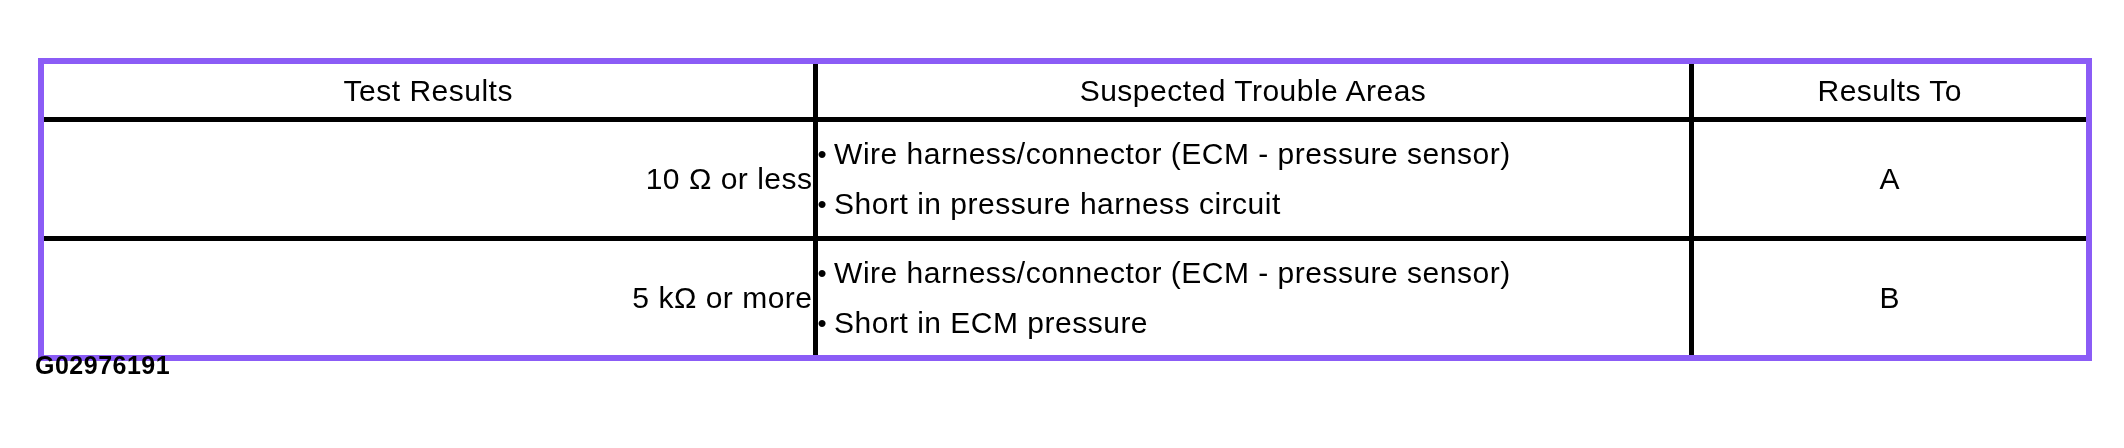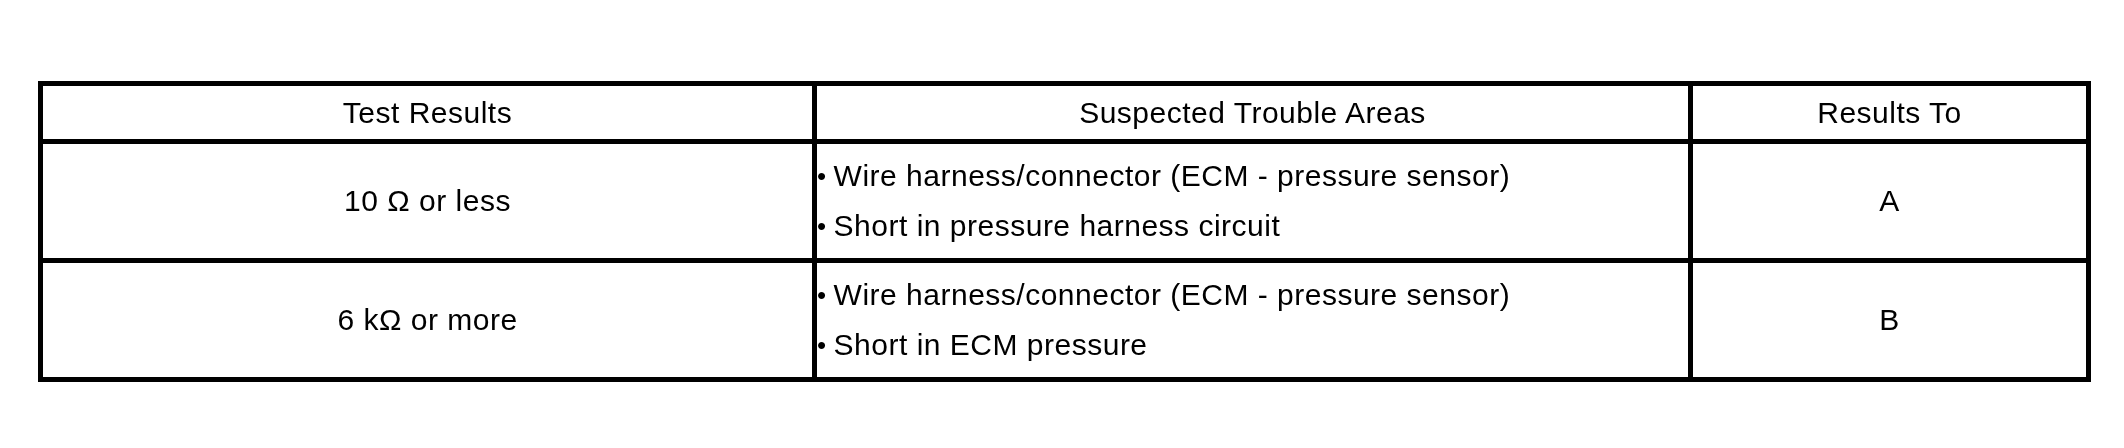--- a/index.html
+++ b/index.html
@@ -12,45 +12,45 @@
     width: 2124px;
     height: 448px;
     background: #ffffff;
     font-family: "Liberation Sans", sans-serif;
     color: #000000;
     overflow: hidden;
   }
   table.results-table {
     position: absolute;
     left: 38px;
-    top: 81px;
+    top: 58px;
     width: 2048px;
     border-collapse: collapse;
     table-layout: fixed;
-    border: 2px solid #8b5cf6;
+    border: 6px solid #8b5cf6;
   }
   table.results-table th,
   table.results-table td {
     border: 5px solid #000000;
     padding: 0;
     overflow: hidden;
   }
   tr.header-row th {
     height: 53px;
     font-size: 30px;
     font-weight: normal;
     text-align: center;
     vertical-align: middle;
     letter-spacing: 0.5px;
   }
   tr.body-row-1 { height: 100px; }
   tr.body-row-2 { height: 98px; }
   td.col-test {
     font-size: 30px;
-    text-align: center;
+    text-align: right;
     vertical-align: middle;
     padding-left: 12px;
     letter-spacing: 0.5px;
   }
   td.col-areas {
     vertical-align: middle;
     padding-left: 12px;
   }
   .bullet-line {
     font-size: 30px;
@@ -105,28 +105,29 @@
           <div class="bullet-line">
             <span class="bullet">•</span><span>Wire harness/connector (ECM - pressure sensor)</span>
           </div>
           <div class="bullet-line">
             <span class="bullet">•</span><span>Short in pressure harness circuit</span>
           </div>
         </td>
         <td class="col-proceed">A</td>
       </tr>
       <tr class="body-row-2">
-        <td class="col-test">6 kΩ or more</td>
+        <td class="col-test">5 kΩ or more</td>
         <td class="col-areas">
           <div class="bullet-line">
             <span class="bullet">•</span><span>Wire harness/connector (ECM - pressure sensor)</span>
           </div>
           <div class="bullet-line">
             <span class="bullet">•</span><span>Short in ECM pressure</span>
           </div>
         </td>
         <td class="col-proceed">B</td>
       </tr>
     </tbody>
   </table>
 
+  <div class="figure-id">G02976191</div>
 
 </div>
 
 </body></html>

